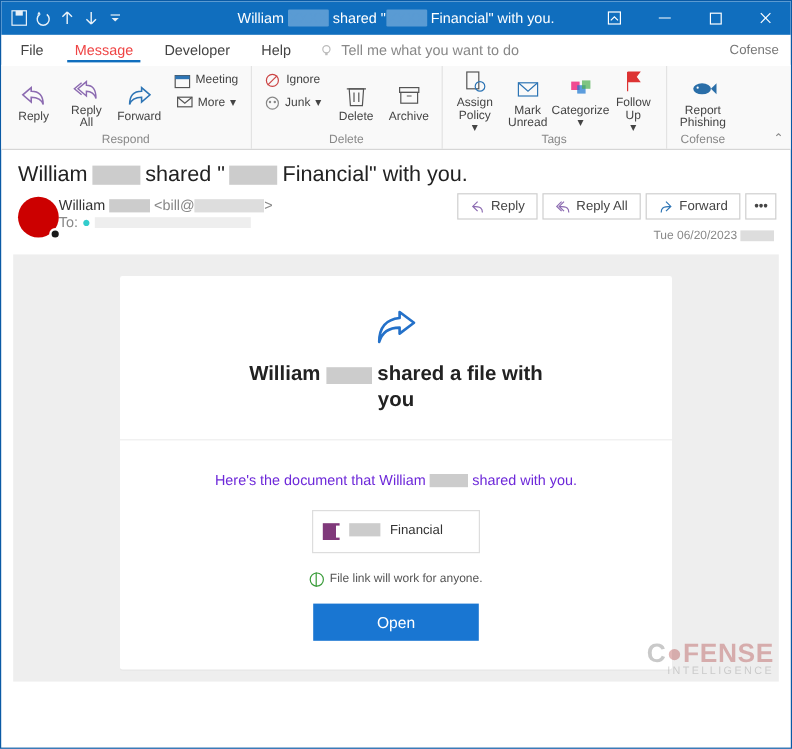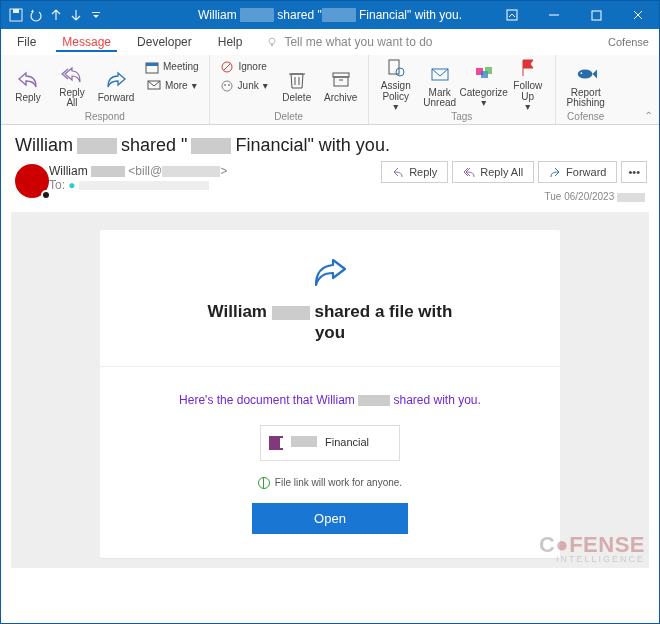--- a/index.html
+++ b/index.html
@@ -72,21 +72,21 @@
   .sharecard .mid { padding:26px 40px 24px 40px; text-align:center; }
   .heres { font-size:12px; color:#6d28d9; margin-bottom:18px; }
   .heres .redact { display:inline-block; width:32px; height:11px; background:#ccc; vertical-align:middle; }
   .filebox { border:1px solid #ddd; width:140px; margin:0 auto 16px auto; padding:10px 8px; display:flex; gap:8px; }
   .filebox .oneicon { width:14px; height:14px; background:#80397b; position:relative; }
   .filebox .oneicon::after { content:""; position:absolute; right:-3px; top:2px; width:6px; height:10px; background:#fff; }
   .filebox .redact { display:inline-block; width:26px; height:11px; background:#ccc; }
   .linkworks { font-size:10px; color:#555; display:flex; align-items:center; justify-content:center; gap:5px; margin-bottom:14px; }
   .linkworks .globe { width:12px; height:12px; border:1.5px solid #3a9c3a; border-radius:50%; position:relative; }
   .linkworks .globe::before { content:""; position:absolute; left:4px; top:-1px; width:1.5px; height:12px; background:#3a9c3a; }
-  .openbtn { background:#1976d2; color:#fff; width:156px; margin:0 auto; padding:8px 0; font-size:13px; }
+  .openbtn { background:#1976d2; color:#fff; width:138px; margin:0 auto; padding:8px 0; font-size:13px; }
   .sharecard .bot { padding:16px 22px; display:flex; align-items:center; justify-content:space-between; font-size:11px; color:#555; }
   .mslogo { display:flex; align-items:center; gap:6px; }
   .msgrid { width:14px; height:14px; display:grid; grid-template:repeat(2,1fr)/repeat(2,1fr); gap:1px; }
   .msgrid span:nth-child(1){background:#f25022;} .msgrid span:nth-child(2){background:#7fba00;}
   .msgrid span:nth-child(3){background:#00a4ef;} .msgrid span:nth-child(4){background:#ffb900;}
   .privacy { text-decoration:underline; color:#555; }
   
   .watermark { position:absolute; right:4px; bottom:4px; opacity:.35; pointer-events:none; }
   .watermark .wm1 { font-size:22px; font-weight:700; color:#a33; letter-spacing:.5px; }
   .watermark .wm1 .cc { color:#666; }

